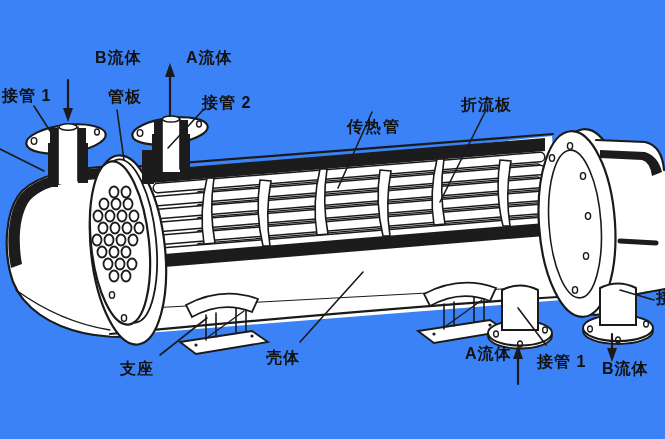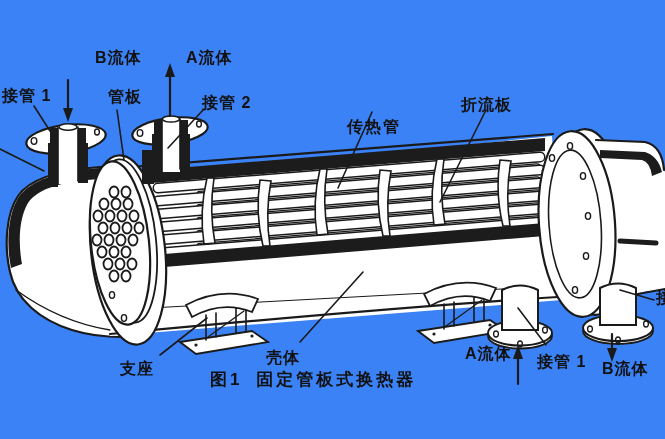--- a/index.html
+++ b/index.html
@@ -238,14 +238,13 @@
   <div class="lbl" style="left:202px;top:94px;">接管 2</div>
   <div class="lbl small-gap" style="left:347px;top:86px;margin-top:32px;">传热管</div>
   <div class="lbl" style="left:461px;top:96px;">折流板</div>
   <div class="lbl" style="left:120px;top:360px;">支座</div>
   <div class="lbl" style="left:266px;top:341px;margin-top:8px;">壳体</div>
   <div class="lbl" style="left:465px;top:345px;">A流体</div>
   <div class="lbl" style="left:537px;top:353px;">接管 1</div>
   <div class="lbl" style="left:602px;top:360px;">B流体</div>
   <div class="lbl" style="left:656px;top:289px;">接</div>
 
-  <div id="caption">图1 固定管板式换热器</div>
 </div>
 
 </body></html>

